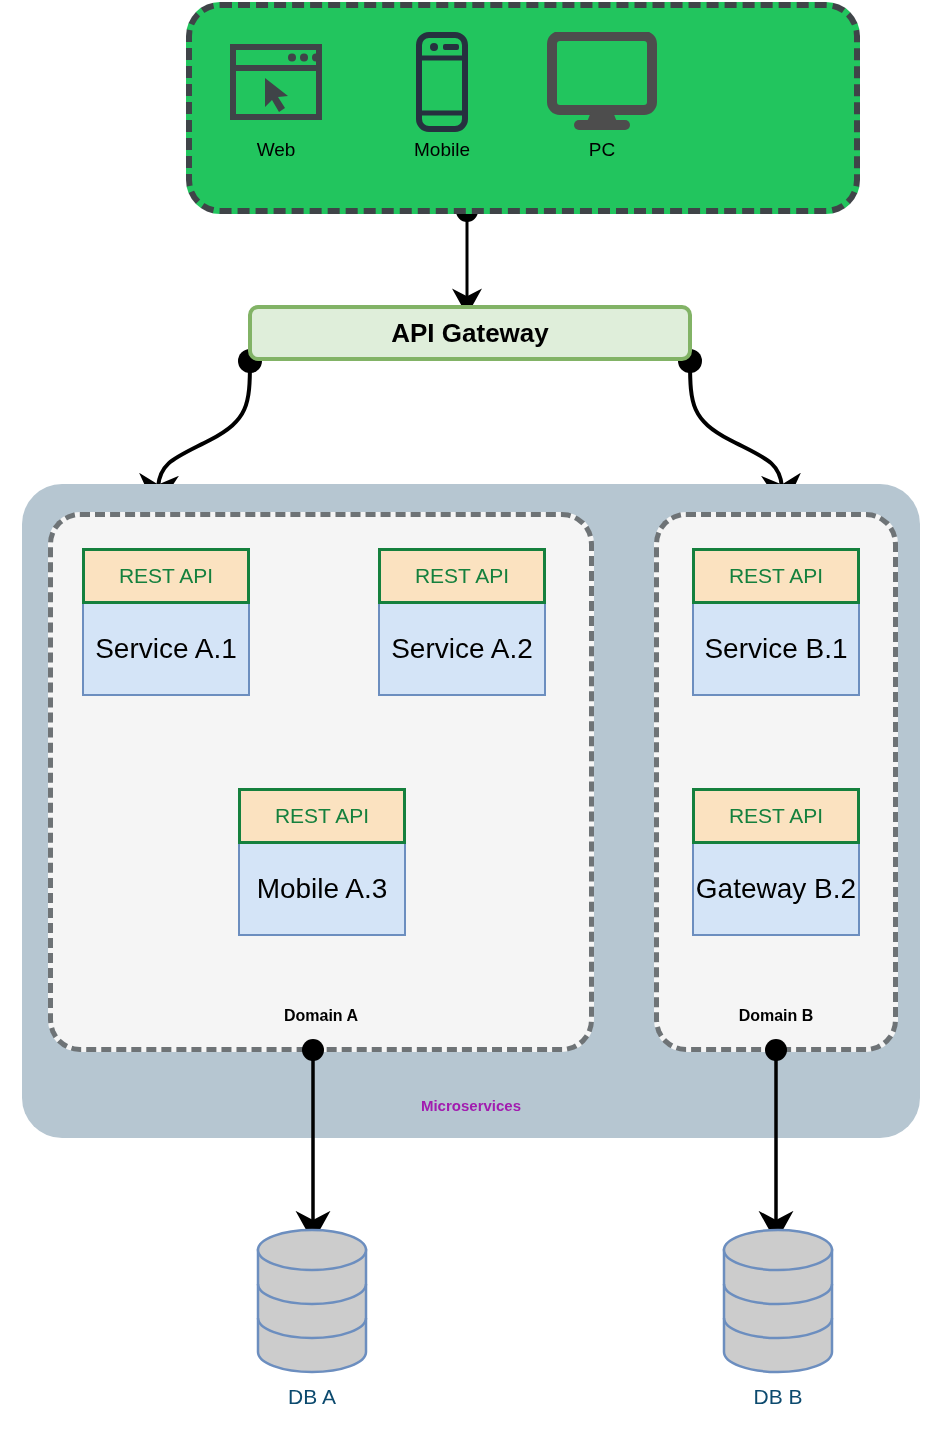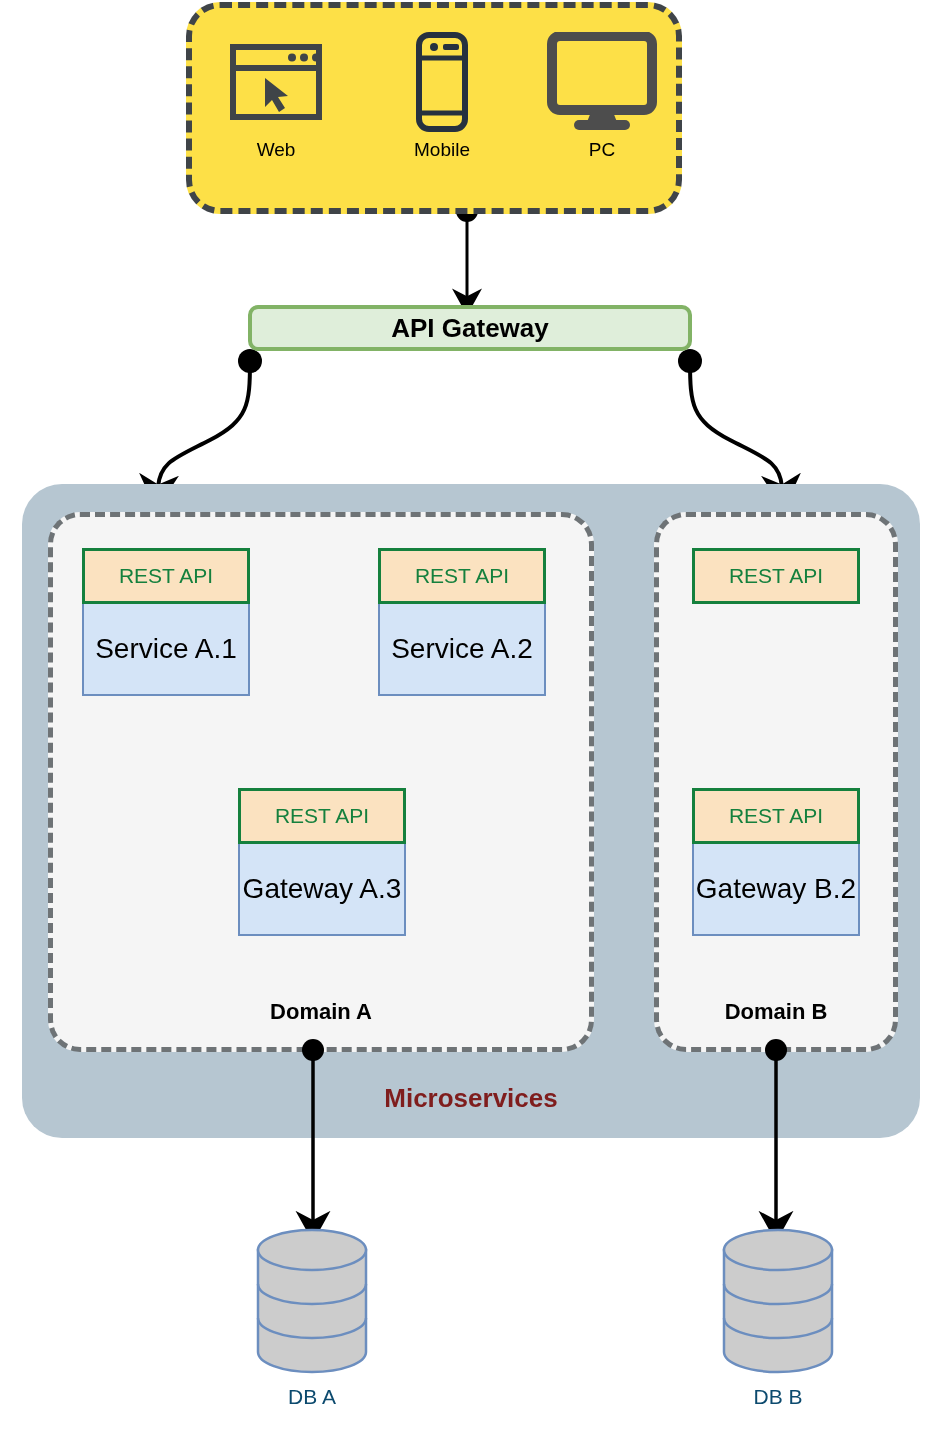--- a/index.html
+++ b/index.html
@@ -23,22 +23,22 @@
     left: 0;
     width: 942px;
     height: 1437px;
     pointer-events: none;
   }
   .node { position: absolute; box-sizing: border-box; }
 
   
   #client-box {
     left: 186px; top: 2px;
-    width: 496px; height: 212px;
-    background: #fde047;
+    width: 674px; height: 212px;
+    background: #22c55e;
     border: 6px dashed #3f4448;
     border-radius: 34px;
   }
   .client-item {
     position: absolute;
     text-align: center;
     width: 140px;
   }
   .client-label {
     font-size: 19px;
@@ -49,21 +49,21 @@
   .icon-wrap {
     height: 104px;
     display: flex;
     align-items: center;
     justify-content: center;
   }
 
   
   #api-gateway {
     left: 248px; top: 305px;
-    width: 444px; height: 46px;
+    width: 444px; height: 56px;
     background: #dfeeda;
     border: 4px solid #82b366;
     border-radius: 10px;
     display: flex;
     align-items: center;
     justify-content: center;
     font-size: 26px;
     font-weight: bold;
     color: #000000;
   }
@@ -73,41 +73,41 @@
     left: 22px; top: 484px;
     width: 898px; height: 654px;
     background: #b6c6d1;
     border-radius: 40px;
   }
   #microservices-label {
     position: absolute;
     left: 0; right: 0;
     bottom: 24px;
     text-align: center;
-    font-size: 26px;
+    font-size: 15px;
     font-weight: bold;
-    color: #7f1d1d;
+    color: #a21caf;
   }
 
   
   .domain-panel {
     position: absolute;
     background: #f5f5f5;
     border: 5px dashed #6e7376;
     border-radius: 32px;
     box-sizing: border-box;
   }
   #domain-a { left: 48px; top: 512px; width: 546px; height: 540px; }
   #domain-b { left: 654px; top: 512px; width: 244px; height: 540px; }
   .domain-label {
     position: absolute;
     left: 0; right: 0;
     bottom: 22px;
     text-align: center;
-    font-size: 22px;
+    font-size: 16px;
     font-weight: bold;
     color: #000000;
   }
 
   
   .service {
     position: absolute;
     width: 168px;
   }
   .service .rest-api {
@@ -240,25 +240,26 @@
     <div class="service-body">Service A.1</div>
   </div>
 
   <div class="service" id="service-a2">
     <div class="rest-api">REST API</div>
     <div class="service-body">Service A.2</div>
   </div>
 
   <div class="service" id="service-a3">
     <div class="rest-api">REST API</div>
-    <div class="service-body">Gateway A.3</div>
+    <div class="service-body">Mobile A.3</div>
   </div>
 
   <div class="service" id="service-b1">
     <div class="rest-api">REST API</div>
+    <div class="service-body">Service B.1</div>
   </div>
 
   <div class="service" id="service-b2">
     <div class="rest-api">REST API</div>
     <div class="service-body">Gateway B.2</div>
   </div>
 
   <svg class="layer" viewBox="0 0 942 1437">
     <g>
       <line x1="313" y1="1050" x2="313" y2="1222" stroke="#000000" stroke-width="3.5" marker-end="url(#arrowhead)"></line>

